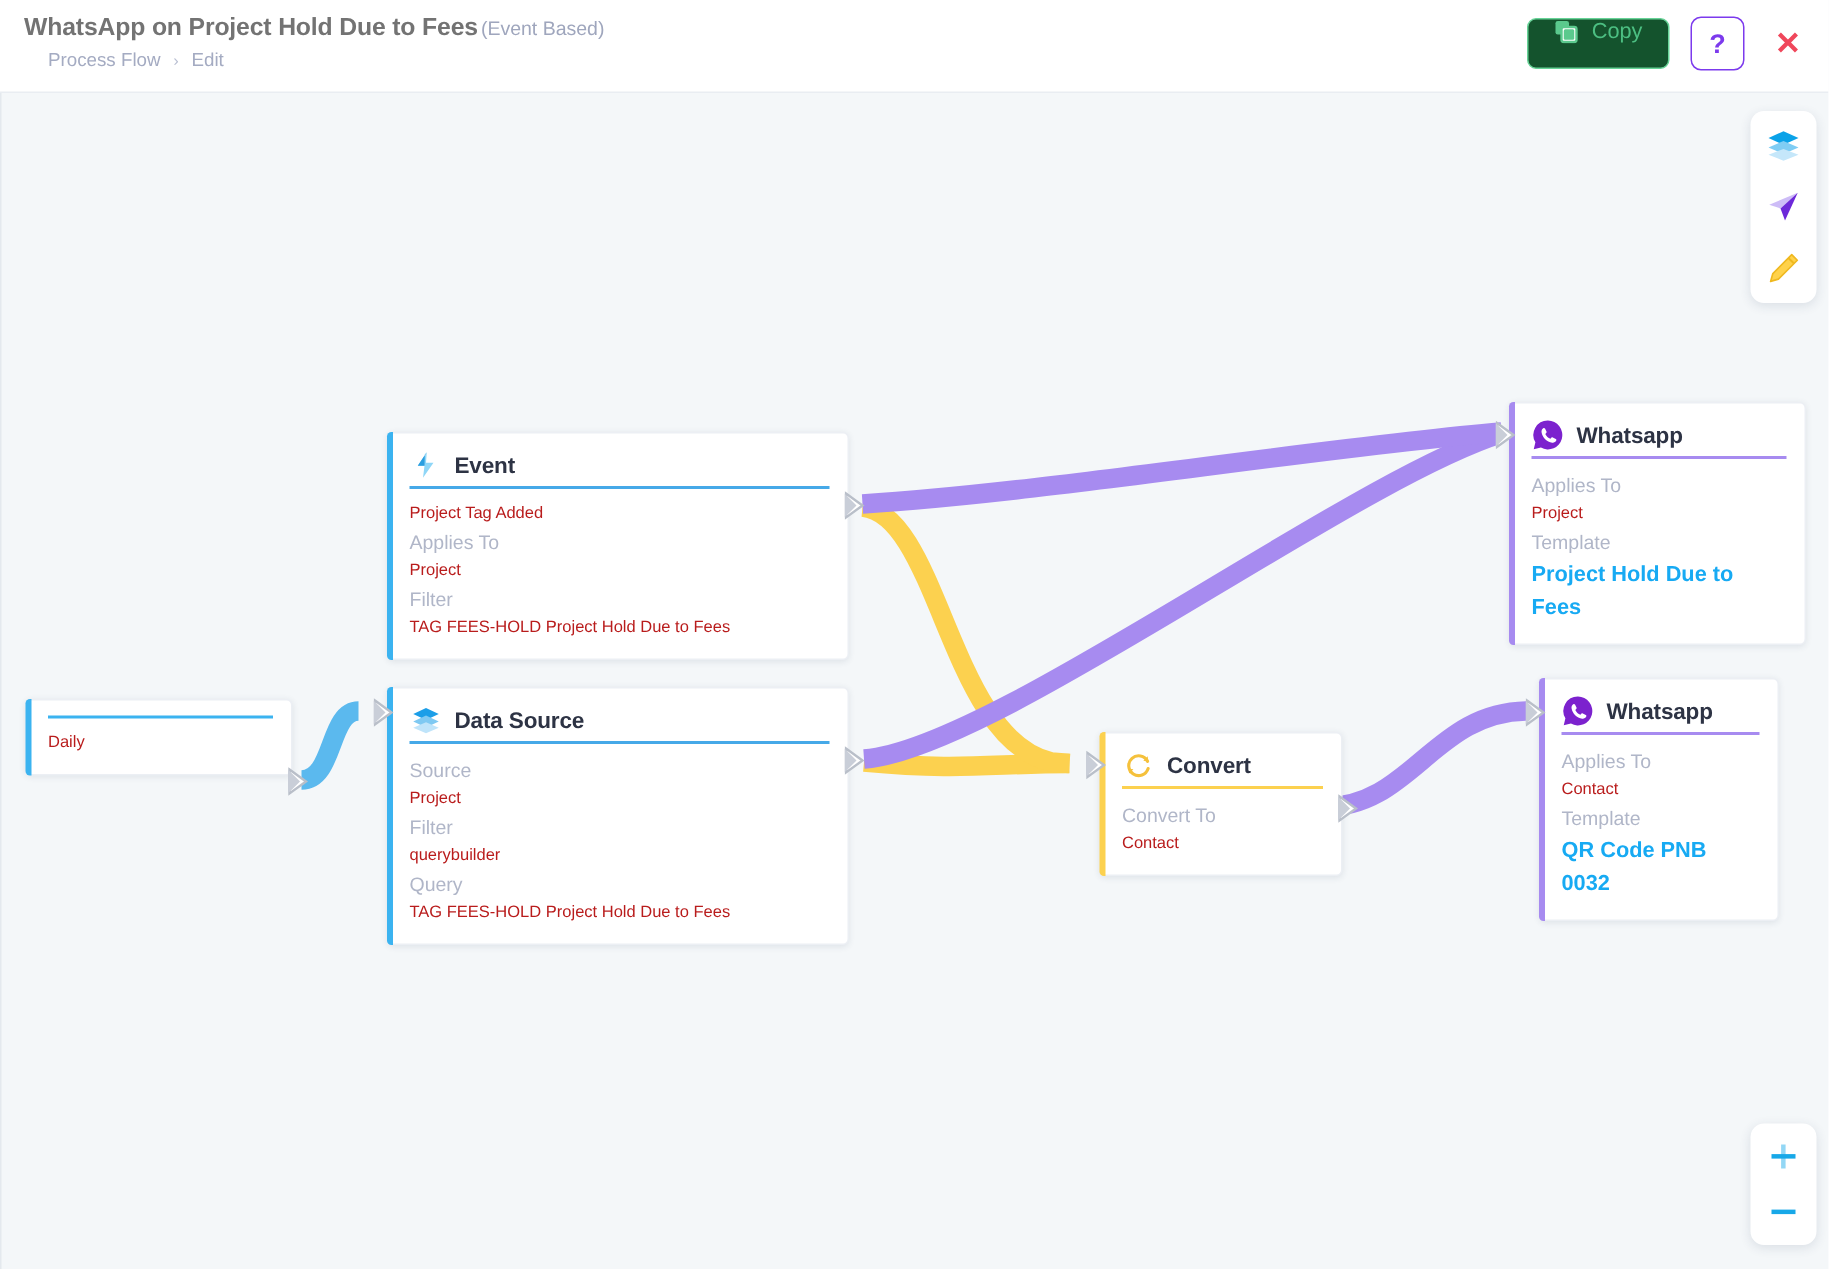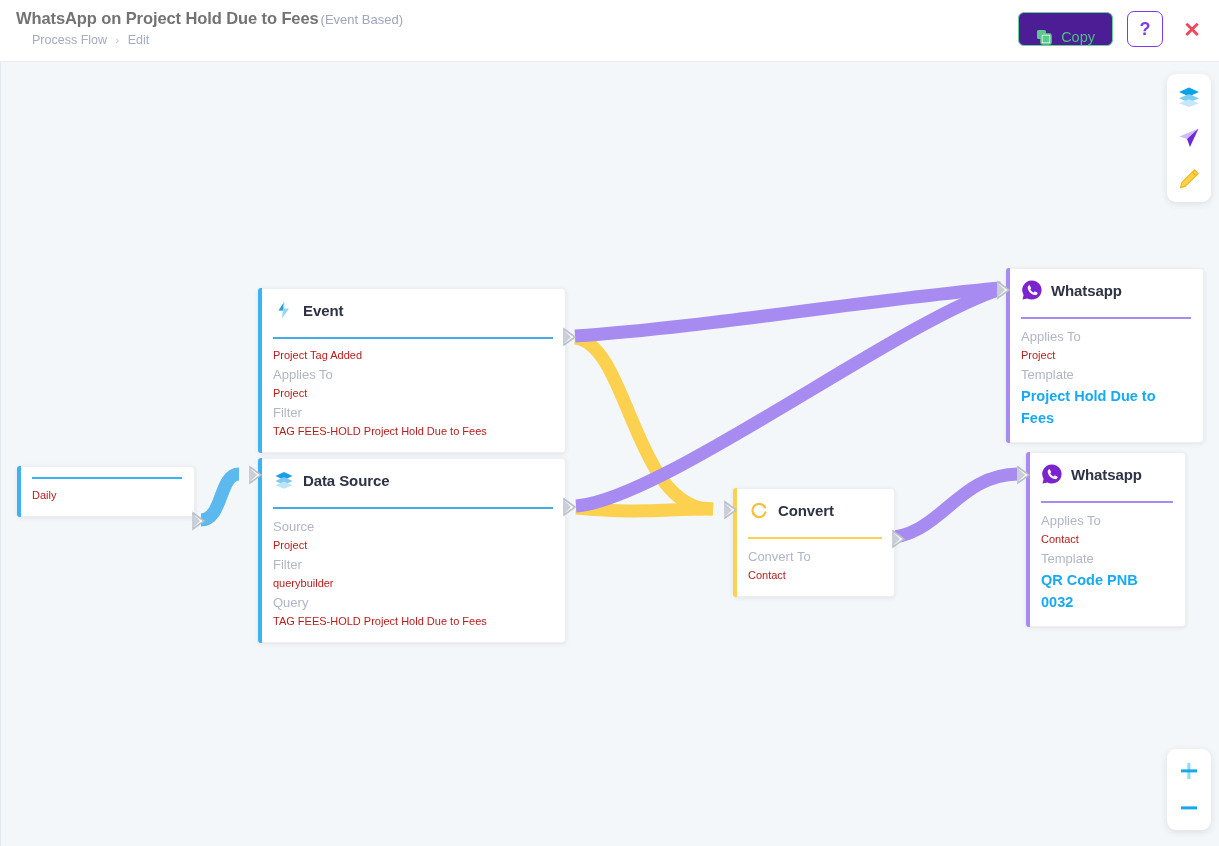--- a/index.html
+++ b/index.html
@@ -25,23 +25,23 @@
   .title-sub {
     font-size:13px; color:#9fa6bd; font-weight:normal;
     display:inline-block; margin-left:2px; vertical-align:baseline;
   }
   .breadcrumb { margin-top:5px; font-size:12.5px; color:#a4abc2;margin-left:16px; }
   .bc-item { color:#a4abc2; }
   .bc-sep { margin:0 5px; color:#b9bfd2; font-size:11px; }
 
   .header-actions { position:absolute; right:14px; top:11px; display:flex; align-items:center; gap:14px; }
   .btn-copy {
-    display:flex; align-items:flex-end; gap:9px;
+    display:flex; align-items:flex-start; gap:9px;
     height:34px; padding:0 17px;
-    border:1px solid #67d397; border-radius:6px; background:#4c1d95;
+    border:1px solid #67d397; border-radius:6px; background:#14532d;
     color:#4cbf82; font-size:14.5px;
   }
   .btn-copy svg { display:block; }
   .btn-help {
     width:36px; height:36px; border:1.6px solid #7c3aed; border-radius:7px;
     background:#fff; color:#7c3aed; font-size:18px; font-weight:bold;
     display:flex; align-items:center; justify-content:center;
   }
   .btn-close {
     width:26px; height:26px; display:flex; align-items:center; justify-content:center;
@@ -62,21 +62,21 @@
     position:absolute; background:#ffffff;
     border:1px solid #eceff4; border-radius:4px;
     box-shadow:0 1px 4px rgba(40,60,90,0.10);
     z-index:10;
   }
   .node .accent {
     position:absolute; left:-1px; top:-1px; bottom:-1px; width:4px;
     border-radius:3px 0 0 3px;
   }
   .node-inner { padding:10px 12px 12px 14px; }
-  .node-head { display:flex; align-items:center; gap:8px; padding-bottom:16px; }
+  .node-head { display:flex; align-items:center; gap:8px; padding-bottom:3px; }
   .node-head .nh-icon { width:22px; height:22px; display:flex; align-items:center; justify-content:center; flex:0 0 22px; }
   .node-title { font-size:15px; font-weight:bold; color:#2d3344; letter-spacing:-0.1px; }
   .node-rule { height:1.6px; width:100%; margin-bottom:7px; }
   .fld-label { font-size:13px; color:#b0b6c8; line-height:1.62; }
   .fld-value { font-size:11px; color:#b91c1c; line-height:1.55; }
   .fld-value.first { padding-top:1px; }
   .fld-link { font-size:14.5px; color:#17aaf3; line-height:1.55; font-weight:bold; }
 
   
   .port { position:absolute; width:14px; height:20px; z-index:11; }

